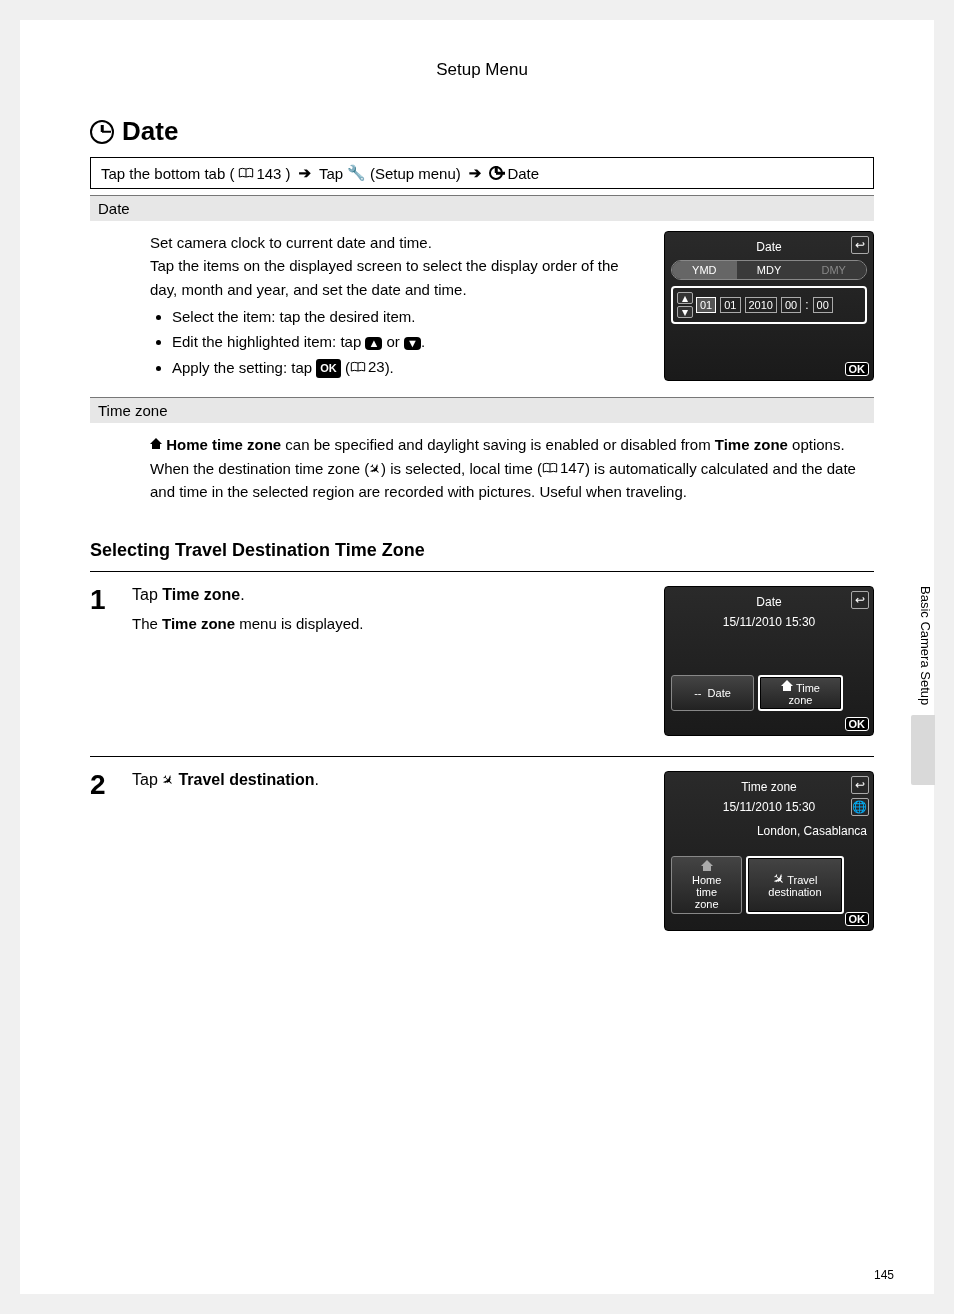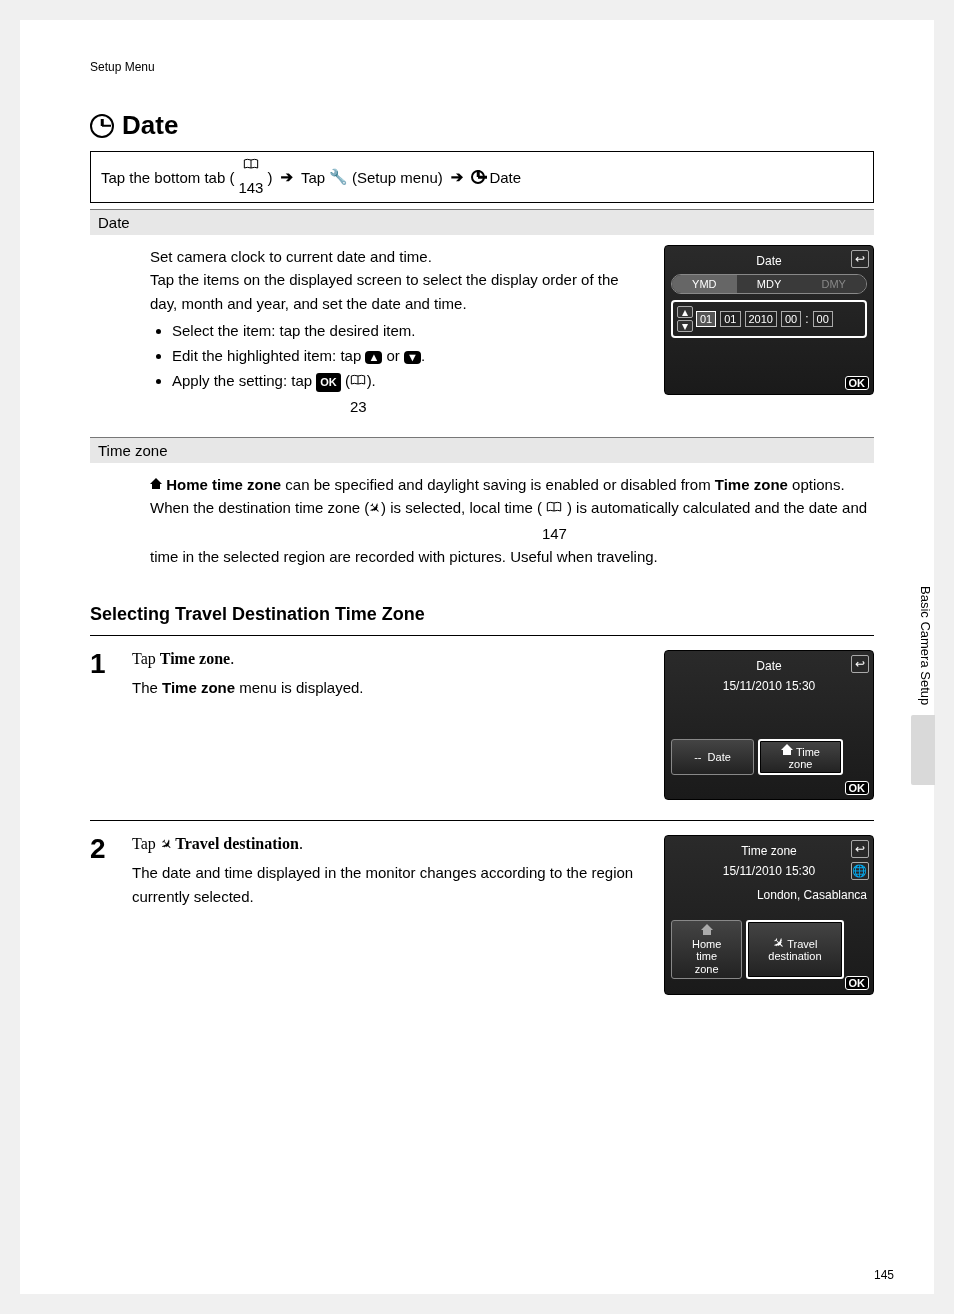--- a/index.html
+++ b/index.html
@@ -12,21 +12,21 @@
     justify-content: center;
     padding: 20px 0;
   }
   .page {
     background: #fff;
     width: 914px;
     min-height: 1274px;
     padding: 40px 60px 30px 70px;
     position: relative;
   }
-  .header-right { text-align: left; margin-bottom: 36px; font-size: 12px; }
+  .header-right { text-align: center; margin-bottom: 36px; font-size: 17px; }
   .tabside {
     position: absolute;
     right: -1px;
     top: 560px;
     width: 24px;
     height: 280px;
     display: flex;
     flex-direction: column;
   }
   .tabside .label {
@@ -81,33 +81,33 @@
   .section-text li { margin-bottom: 2px; }
   .mini-icon {
     display: inline-block; vertical-align: middle;
     background: #000; color: #fff; border-radius: 4px;
     font-size: 11px; padding: 1px 3px; line-height: 1;
   }
   .ok-badge {
     display: inline-block; background: #000; color: #fff; font-weight: 700;
     font-size: 11px; padding: 1px 4px; border-radius: 3px; vertical-align: middle;
   }
-  .book-ref { display: inline-flex; align-items: center; gap: 9px; flex-direction: column; }
+  .book-ref { display: inline-flex; align-items: center; gap: 2px; }
   .book-ref svg { width: 16px; height: 12px; }
   h2.sel { font-size: 18px; font-weight: 700; margin: 20px 0 10px 0; }
   .step {
     border-top: 1px solid #000;
     padding: 14px 0 20px 0;
     display: flex;
     gap: 16px;
     align-items: flex-start;
   }
   .stepnum { font-size: 28px; font-weight: 700; width: 26px; flex-shrink: 0; line-height: 1; }
   .stepbody { flex: 1; }
-  .stepbody .title { font-size: 16px; margin-bottom: 8px; font-family: Liberation Serif, serif; }
+  .stepbody .title { font-size: 16px; margin-bottom: 8px; }
   .stepbody .desc { font-size: 15px; line-height: 1.55; padding-left: 0; }
   .step .screen-wrap { flex-shrink: 0; }
   
   .screen {
     width: 210px;
     background: linear-gradient(#2a2a2a,#1a1a1a);
     border: 1px solid #000;
     border-radius: 4px;
     color: #fff;
     font-size: 12px;
@@ -311,21 +311,20 @@
       </div>
     </div>
   </div>
 
   <div class="step">
     <div class="stepnum">2</div>
     <div class="stepbody">
       <p class="title">
         <span>Tap </span><span class="plane-icon">✈</span><b> Travel destination</b><span>.</span>
       </p>
-      <p class="desc">The date and time displayed in the monitor changes according to the region currently selected.</p>
     </div>
     <div class="screen-wrap">
       <div class="screen" style="height:160px">
         <div class="titlebar">
             <span class="t">Time zone</span>
           </div>
         <div class="back">↩</div>
         <div class="globe">🌐</div>
         <div class="datetime">15/11/2010  15:30</div>
         <div class="location">London, Casablanca</div>

